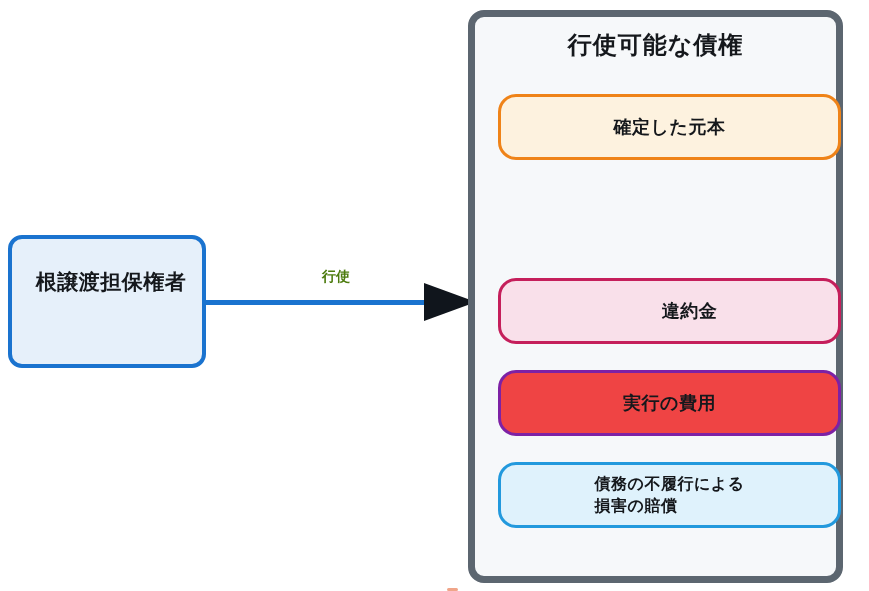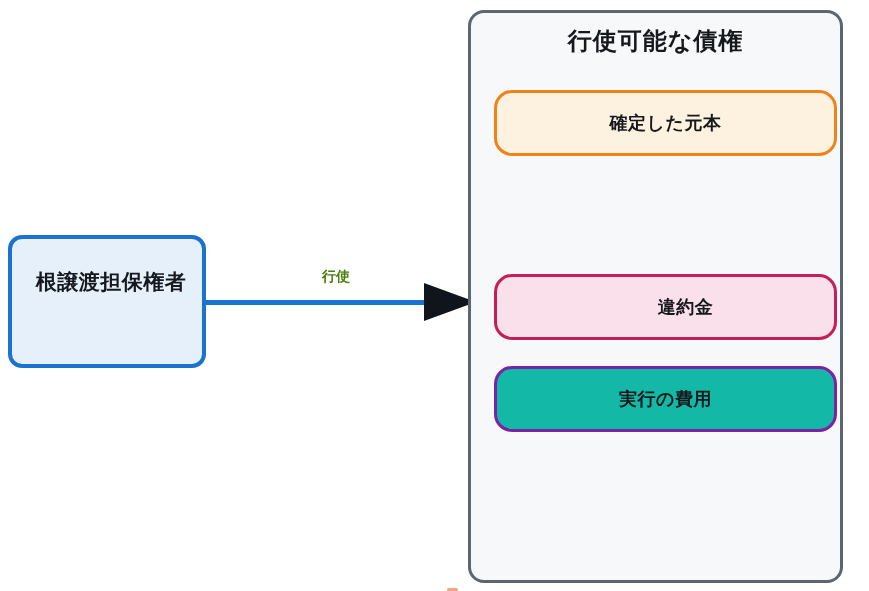--- a/index.html
+++ b/index.html
@@ -57,21 +57,21 @@
     font-size: 14px;
     font-weight: bold;
     color: #1565d2;
   }
   
   .panel {
     position: absolute;
     left: 468px; top: 10px;
     width: 375px; height: 573px;
     box-sizing: border-box;
-    border: 3px solid #0f766e;
+    border: 7px solid #0f766e;
     border-radius: 16px;
     background: #f6f8fa;
   }
   .panel-title {
     margin-top: 13px;
     text-align: center;
     font-size: 24px;
     font-weight: bold;
     line-height: 30px;
     letter-spacing: 1px;
@@ -125,22 +125,26 @@
 
     <div class="claim i1" style="border-color: rgb(239, 131, 24); background-color: rgb(253, 242, 223);">
       <span>確定した元本</span>
     </div>
 
 
     <div class="claim i3" style="border-color: rgb(197, 31, 91); background-color: rgb(249, 224, 234);">
       <span>違約金</span>
     </div>
 
-    <div class="claim i4" style="border-color: rgb(125, 33, 165); background-color: #14b8a6;">
+    <div class="claim i4" style="border-color: rgb(125, 33, 165); background-color: #ef4444;">
       <span>実行の費用</span>
     </div>
 
+    <div class="claim i5" style="border-color: rgb(34, 153, 221); background-color: rgb(223, 242, 252);">
+      <span>債務の不履行による
+損害の賠償</span>
+    </div>
 
   </div>
 
   <div class="artifact"></div>
 
 </div>
 
 </body></html>

